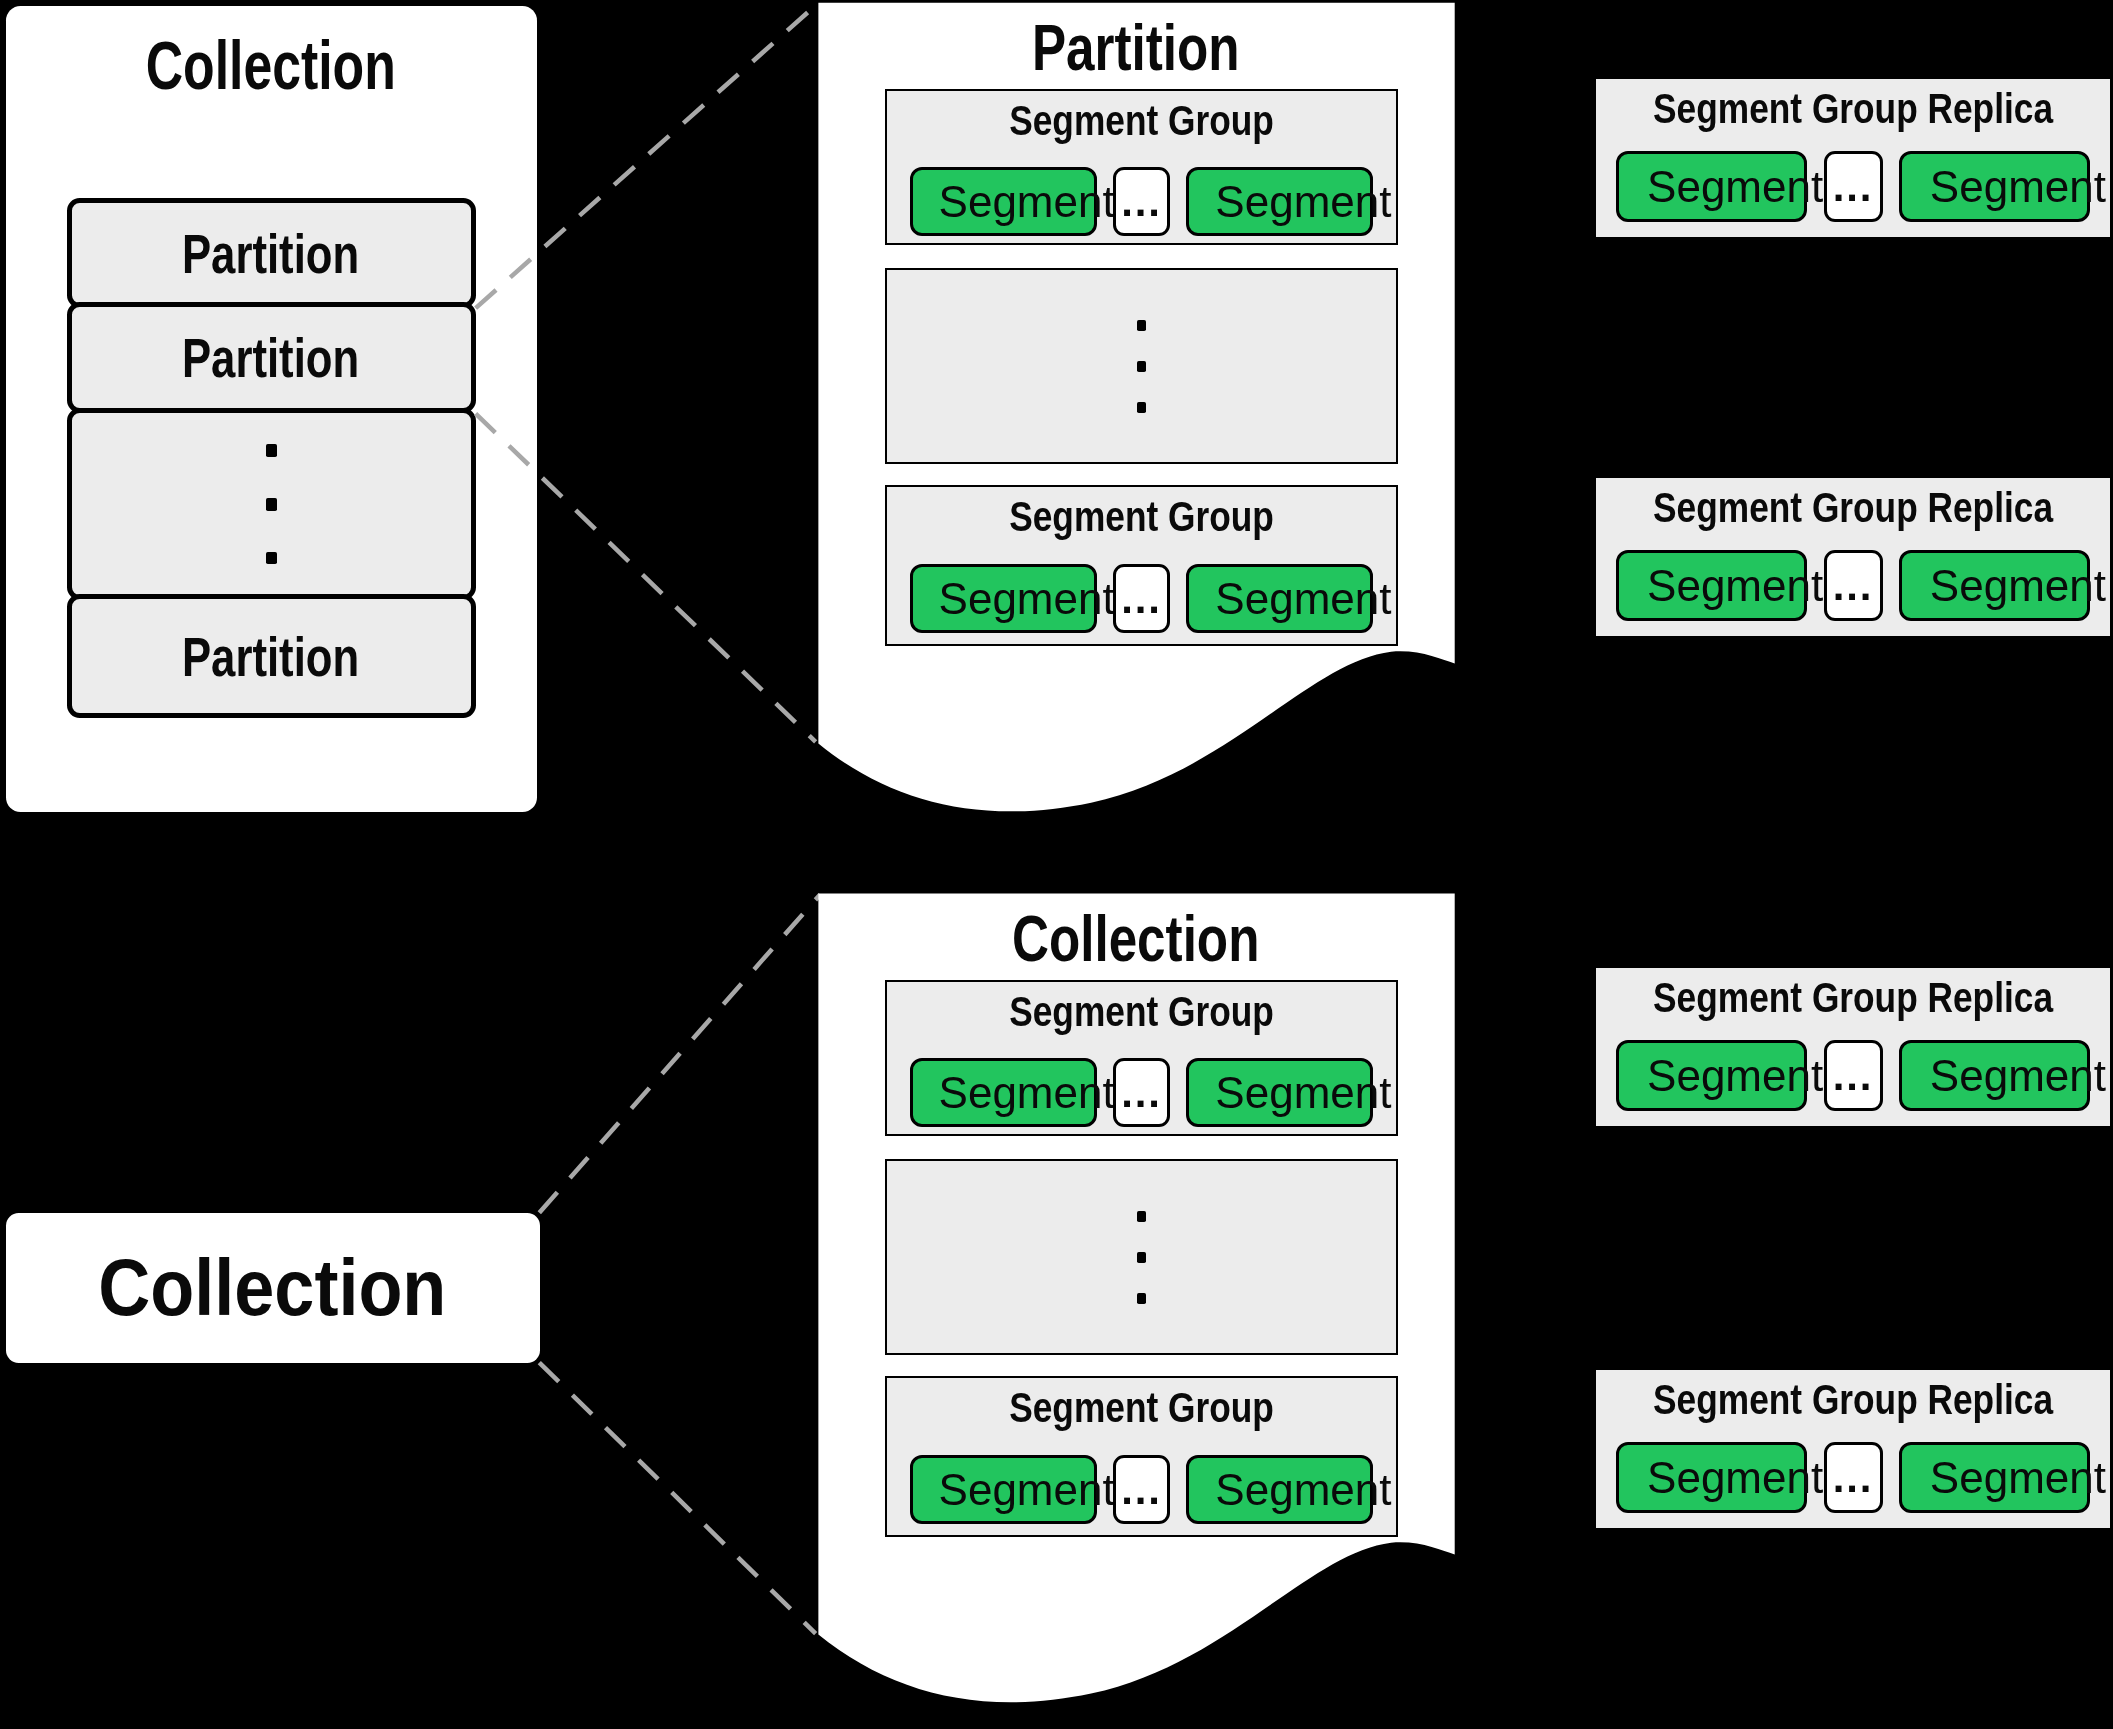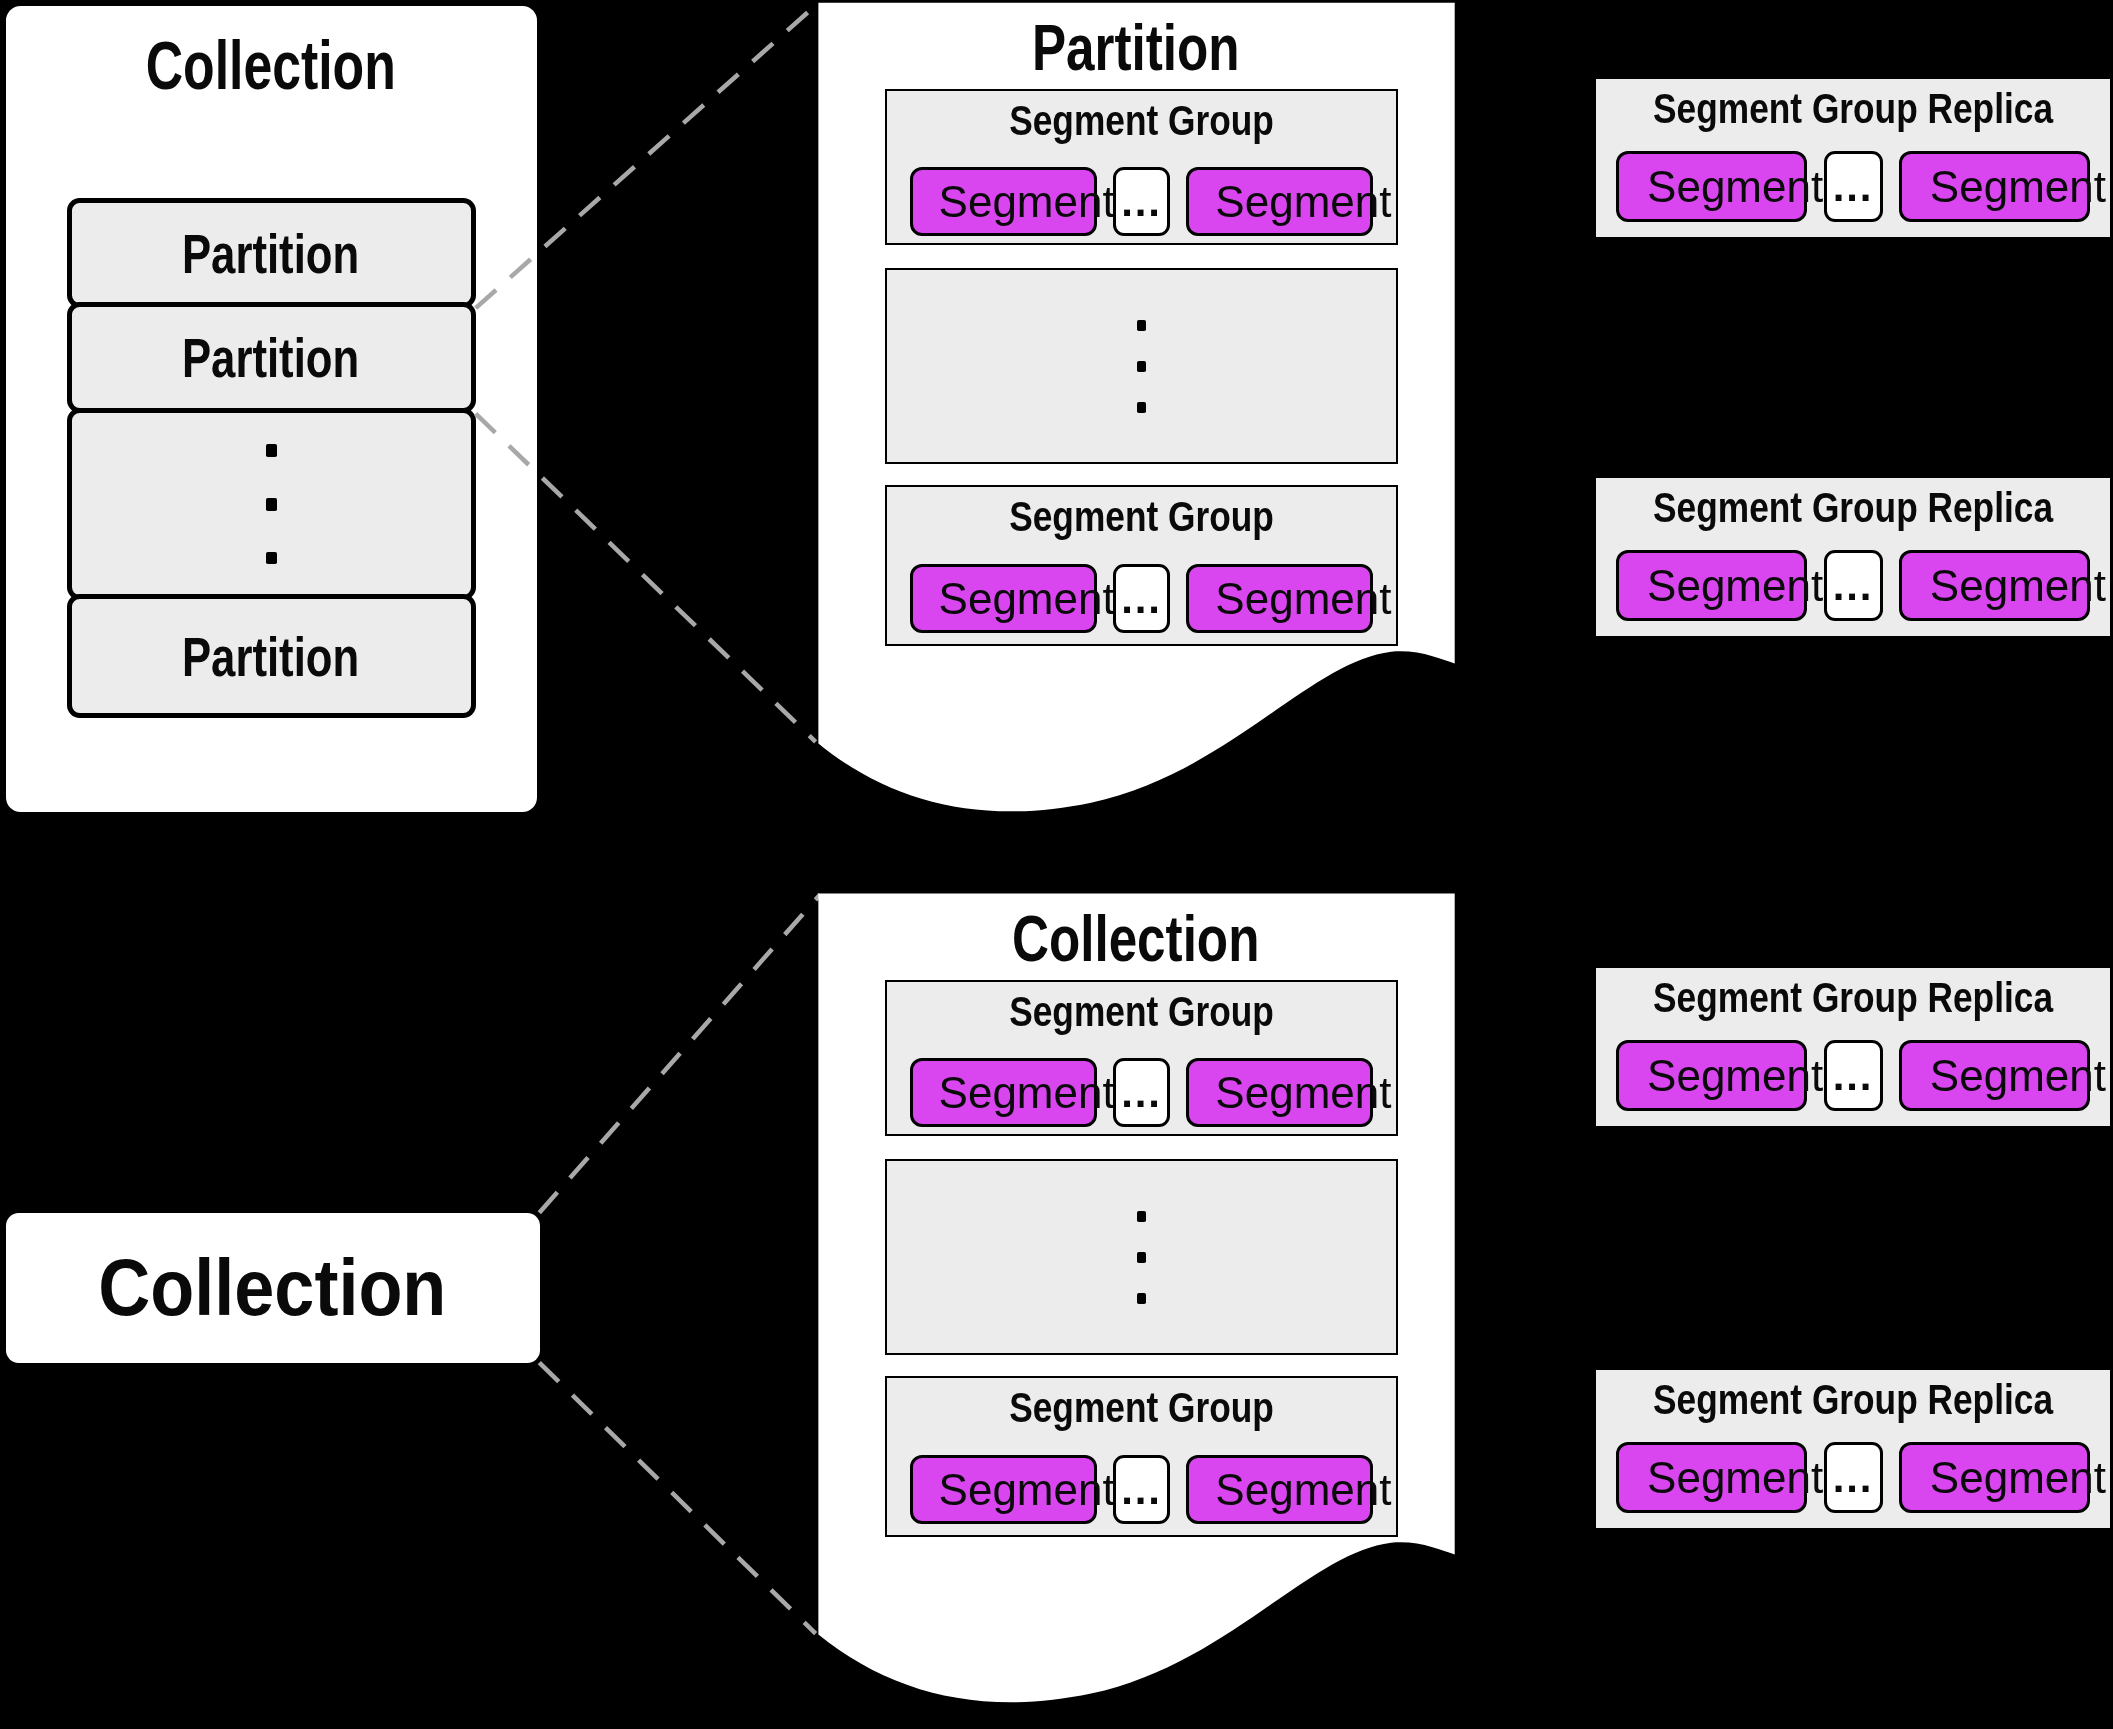--- a/index.html
+++ b/index.html
@@ -24,21 +24,21 @@
   .vdots{display:flex;flex-direction:column;align-items:center;justify-content:center;}
   .vdots .dot{width:10px;height:11.8px;background:#000;border-radius:1.8px;}
 
   
   .doc-title{position:absolute;text-align:center;font-weight:700;white-space:nowrap;}
 
   .sg{position:absolute;background:#ececec;border:2.7px solid #000;box-sizing:border-box;}
   .sg-title{position:absolute;top:5.5px;left:0;right:0;text-align:center;font-weight:700;font-size:42px;white-space:nowrap;}
   .sg-title > span{display:inline-block;transform:scaleX(.84);}
   .sg-row{position:absolute;left:0;right:0;display:flex;justify-content:center;align-items:stretch;gap:16.4px;}
-  .seg{background:#d946ef;border:3.6px solid #000;border-radius:12px;box-sizing:border-box;
+  .seg{background:#22c55e;border:3.6px solid #000;border-radius:12px;box-sizing:border-box;
        display:flex;align-items:center;justify-content:center;font-size:44px;font-weight:400;white-space:nowrap;padding-left:47px;}
   .dots3{background:#fff;border:3.6px solid #000;border-radius:11px;box-sizing:border-box;
        display:flex;align-items:center;justify-content:center;font-size:42px;font-weight:700;letter-spacing:1.8px;}
 
   .gapbox{position:absolute;background:#ececec;border:2.7px solid #000;box-sizing:border-box;}
 
   
   .replica{position:absolute;left:1596px;width:514px;height:158px;background:#ececec;box-sizing:border-box;}
   .replica .sg-row{top:72px;height:71px;}
   .replica .seg{width:191px;}

